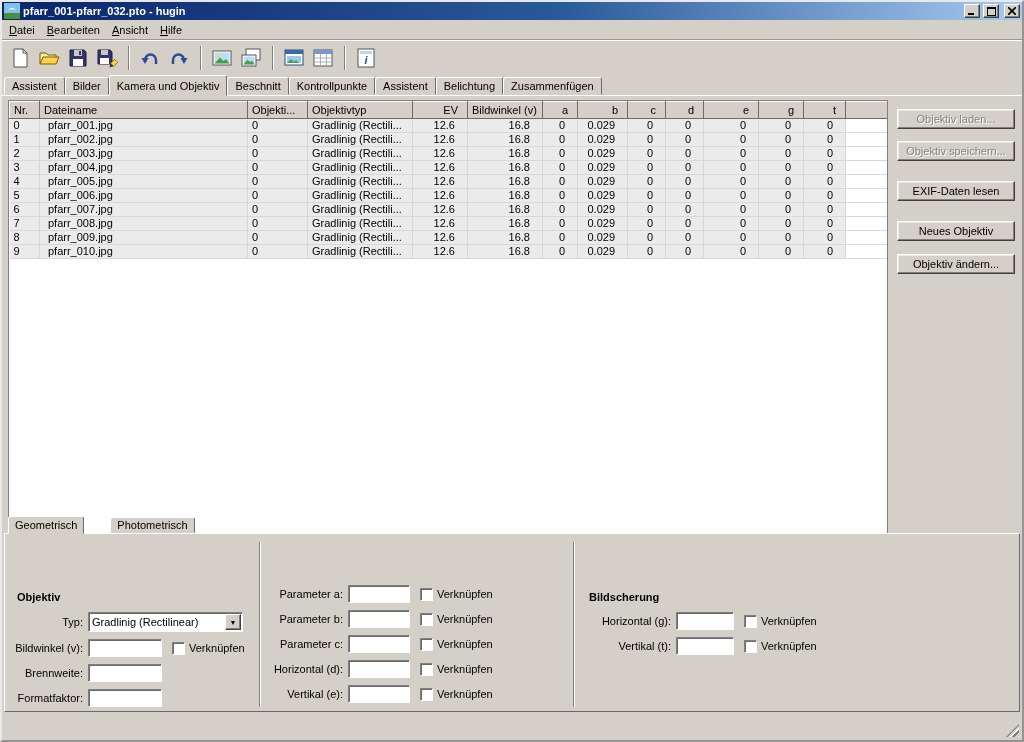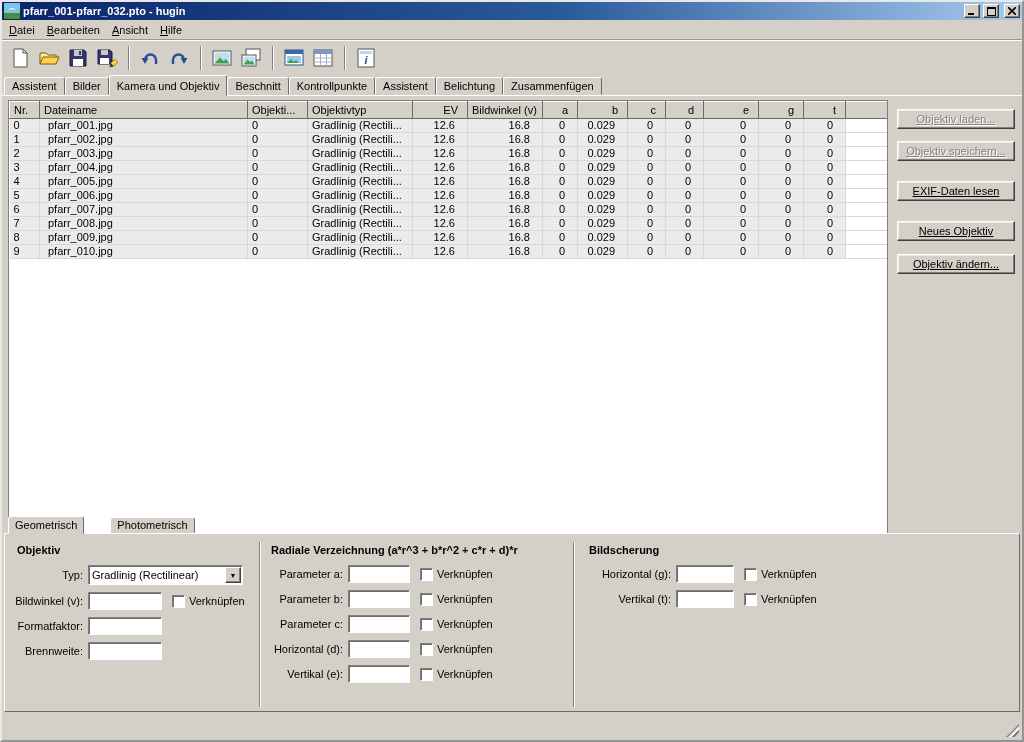--- a/index.html
+++ b/index.html
@@ -37,35 +37,35 @@
   .grid-wrap{position:absolute;left:6px;top:4px;width:880px;height:452px;background:#fff;border:1px solid #808080;overflow:hidden;}
   table.grid{border-collapse:collapse;table-layout:fixed;width:878px;font-size:11px;}
   .grid th{height:17px;font-weight:normal;background:#d4d0c8;border-top:1px solid #fff;border-left:1px solid #fff;border-right:1px solid #6a6a6a;border-bottom:1px solid #6a6a6a;padding:0 4px;text-align:left;white-space:nowrap;overflow:hidden;}
   .grid th.num{text-align:right;padding-right:9px;}
   .grid td{height:14px;line-height:13px;background:#ebebeb;border-right:1px solid #d8d8d8;border-bottom:1px solid #d8d8d8;padding:0 4px;white-space:nowrap;overflow:hidden;}
   .grid td.num{text-align:right;padding-right:12px;}
   .grid td:nth-child(2){padding-left:8px;}
   .grid td.spare{background:#fff;border-right:none;}
 
   .side-panel{position:absolute;top:13px;right:7px;width:118px;display:flex;flex-direction:column;}
-  .btn3d{background:#d4d0c8;border:1px solid;border-color:#fff #404040 #404040 #fff;box-shadow:inset -1px -1px 0 #808080,inset 1px 1px 0 #ece9e4;font:11px "Liberation Sans","DejaVu Sans",sans-serif;color:#000;text-decoration:underline;}
+  .btn3d{background:#d4d0c8;border:1px solid;border-color:#fff #404040 #404040 #fff;box-shadow:inset -1px -1px 0 #808080,inset 1px 1px 0 #ece9e4;font:11px "Liberation Sans","DejaVu Sans",sans-serif;color:#000;}
   .btn3d.disabled{color:#828282;text-shadow:1px 1px 0 #fff;}
   .side-btn{height:20px;width:118px;}
   .side-btn:nth-child(2){margin-top:12px;}
   .side-btn:nth-child(3){margin-top:20px;}
   .side-btn:nth-child(4){margin-top:20px;}
   .side-btn:nth-child(5){margin-top:13px;}
 
   
   .bottom{height:198px;flex:none;position:relative;}
   .tabs.small{height:17px;padding-left:6px;gap:26px;}
   .tabs.small .tab{height:16px;padding:1px 6px 0;}
   .tabs.small .tab.selected{height:18px;padding-top:2px;margin-bottom:-1px;}
   .page{margin:0 2px;height:179px;background:#d4d0c8;border:1px solid;border-color:#fff #6a6a6a #6a6a6a #fff;display:flex;padding-top:4px;position:relative;z-index:1;}
-  .col{flex:none;}
+  .col{flex:none;margin-top:47px;}
   .col1{width:252px;padding-left:8px;}
   .col2{width:308px;}
   .col3{flex:1;padding-left:8px;}
   .vsep{width:2px;margin:4px 2px;border-left:1px solid #808080;border-right:1px solid #fff;flex:none;}
   .heading{font-weight:bold;margin:6px 0 9px 4px;white-space:nowrap;}
   .col2 .heading{margin-left:8px;}
   .heading.h2{margin-top:3px;}
   .frow{display:flex;align-items:center;margin-bottom:7px;}
   .flabel{text-align:right;margin-right:5px;white-space:nowrap;}
   .w1{width:70px;flex:none;}
@@ -472,33 +472,32 @@
               </span>
           </div>
         </div>
         <div class="frow">
           <span class="flabel w1">Bildwinkel (v):</span>
           <input class="tfield f1" value="" style="">
           <span class="checkbox"></span>
           <span class="cblabel">Verknüpfen</span>
         </div>
         <div class="frow">
+          <span class="flabel w1">Brennweite:</span>
+          <input class="tfield f1" value="" style="">
+        </div>
+        <div class="frow">
           <span class="flabel w1">Formatfaktor:</span>
           <input class="tfield f1" value="" style="">
         </div>
-        <div class="frow">
-          <span class="flabel w1">Brennweite:</span>
-          <input class="tfield f1" value="" style="">
-        </div>
       </div>
 
       <div class="vsep"></div>
 
       <div class="col col2">
-        <div class="heading">Radiale Verzeichnung (a*r^3 + b*r^2 + c*r + d)*r</div>
         <div class="frow">
           <span class="flabel w2">Parameter a:</span>
           <input class="tfield f2" value="" style="">
           <span class="checkbox"></span>
           <span class="cblabel">Verknüpfen</span>
         </div>
         <div class="frow">
           <span class="flabel w2">Parameter b:</span>
           <input class="tfield f2" value="" style="">
           <span class="checkbox"></span>

